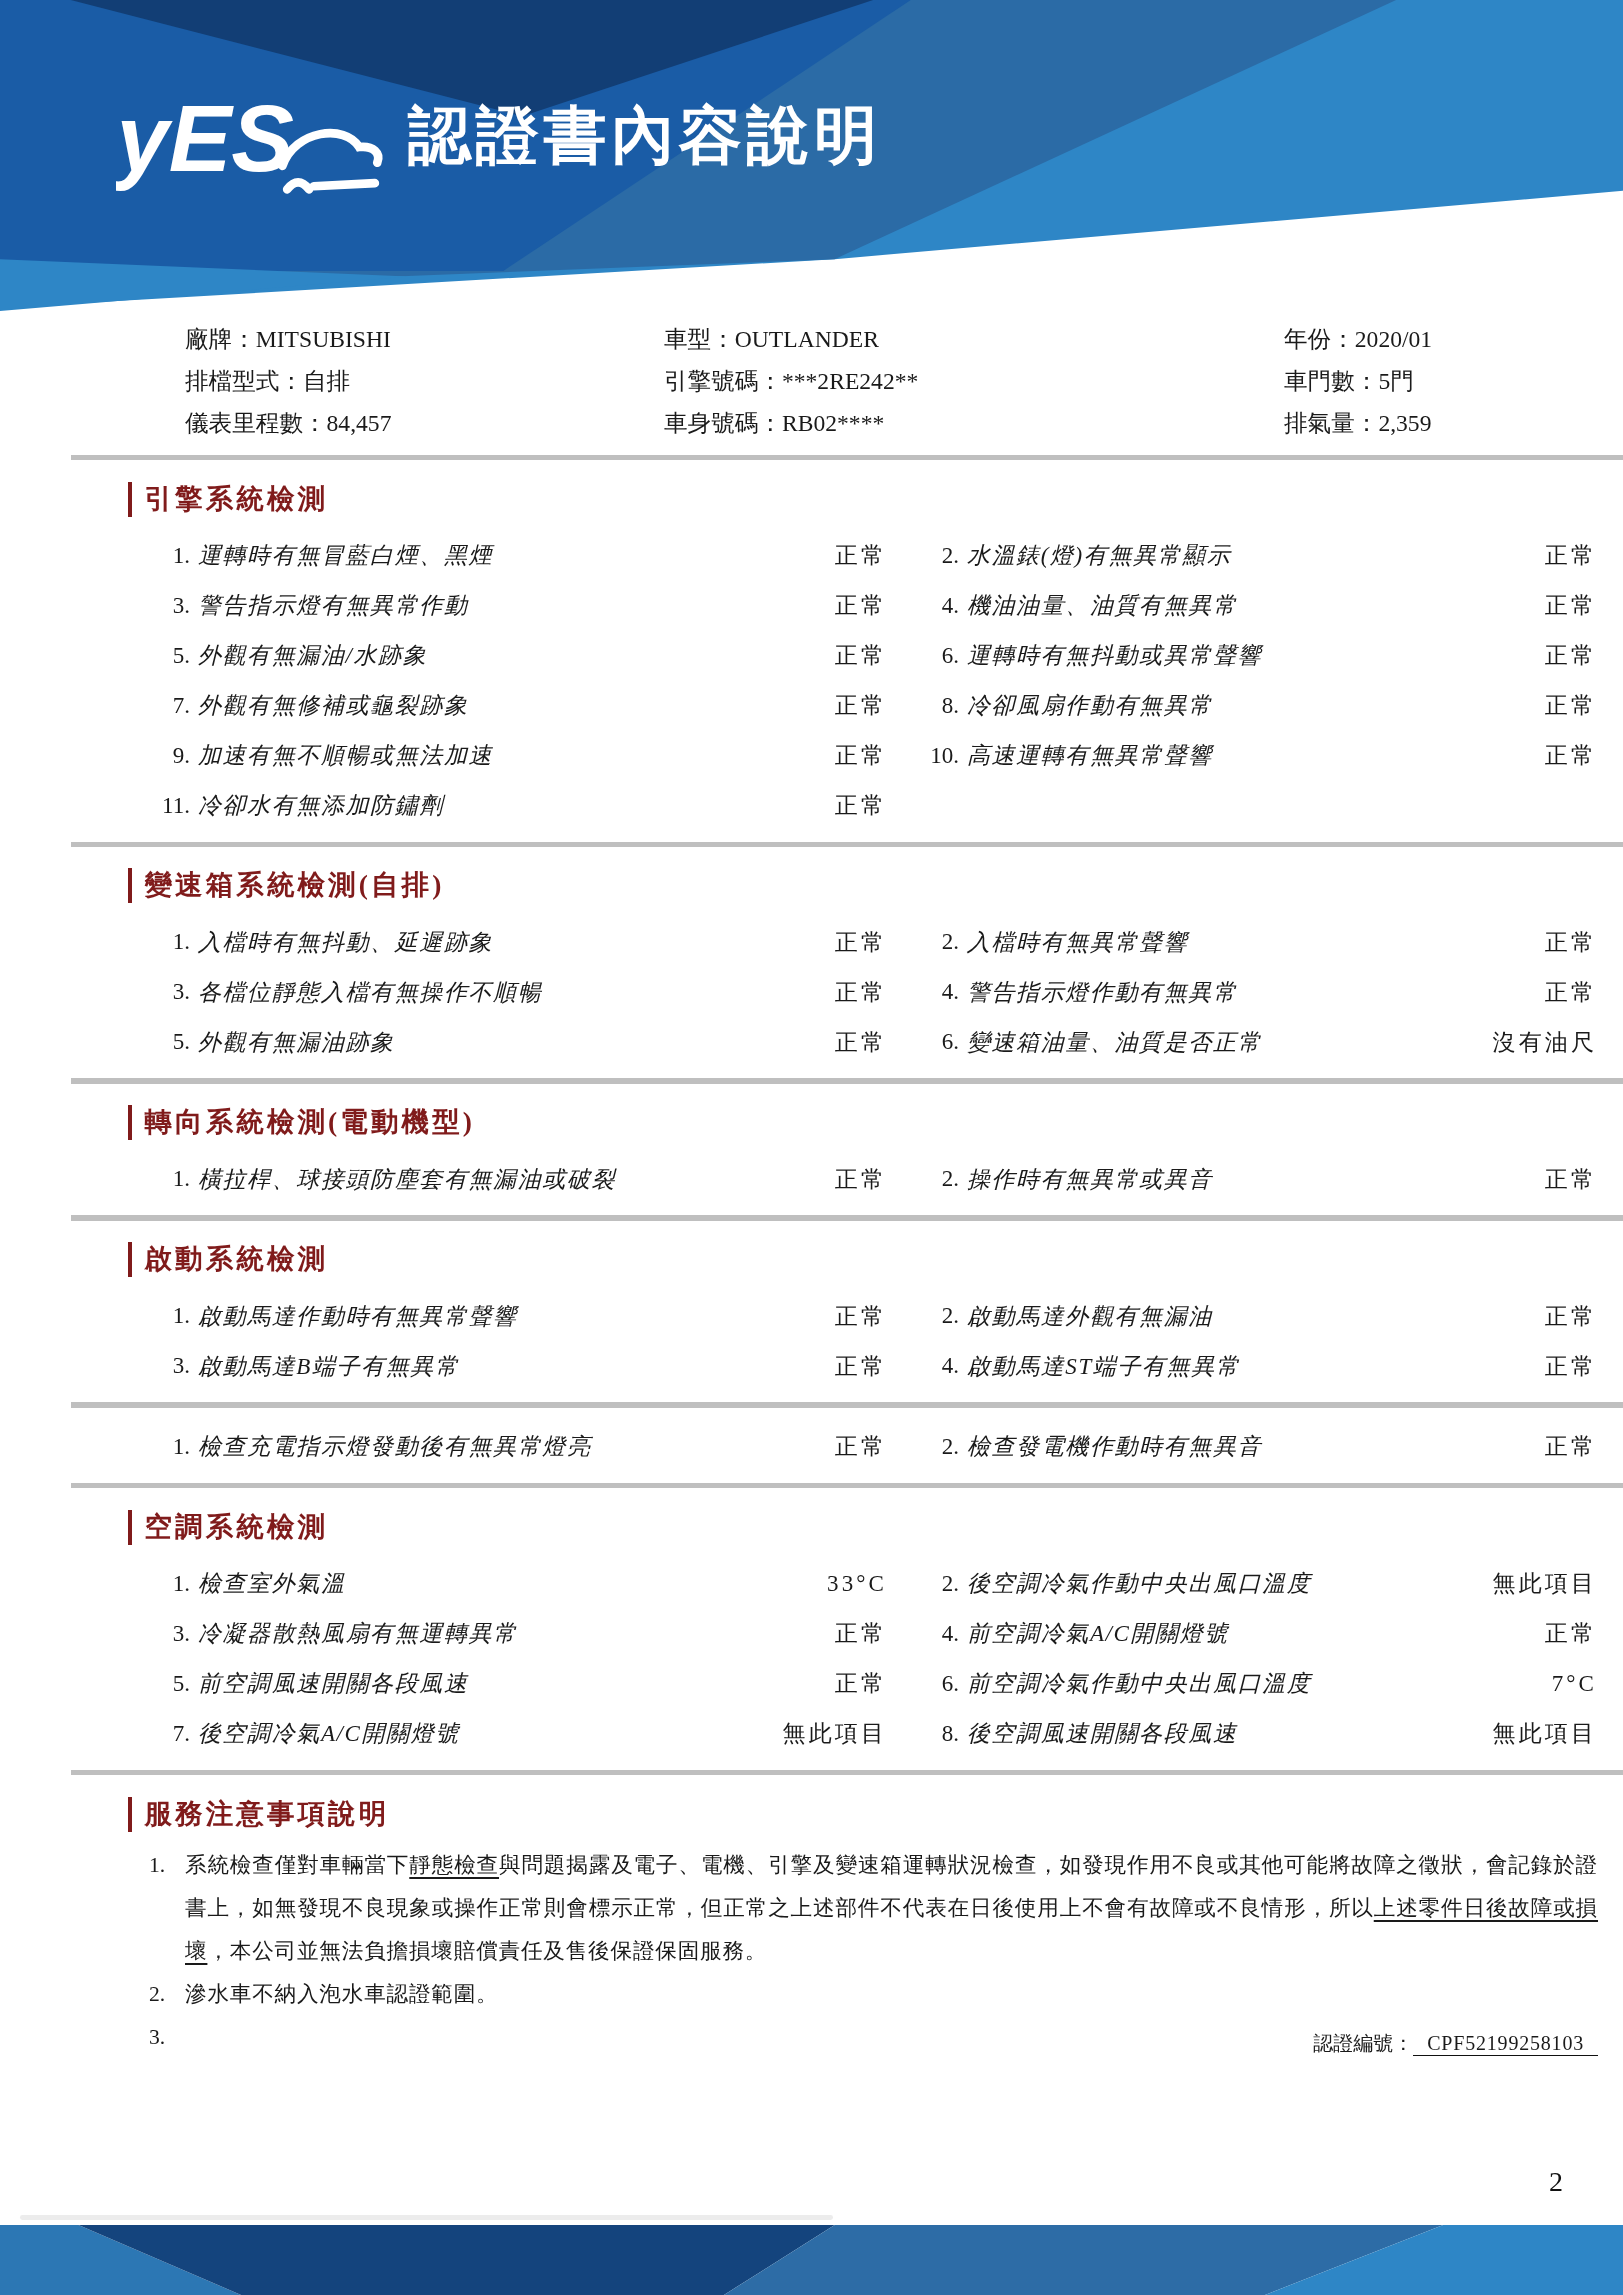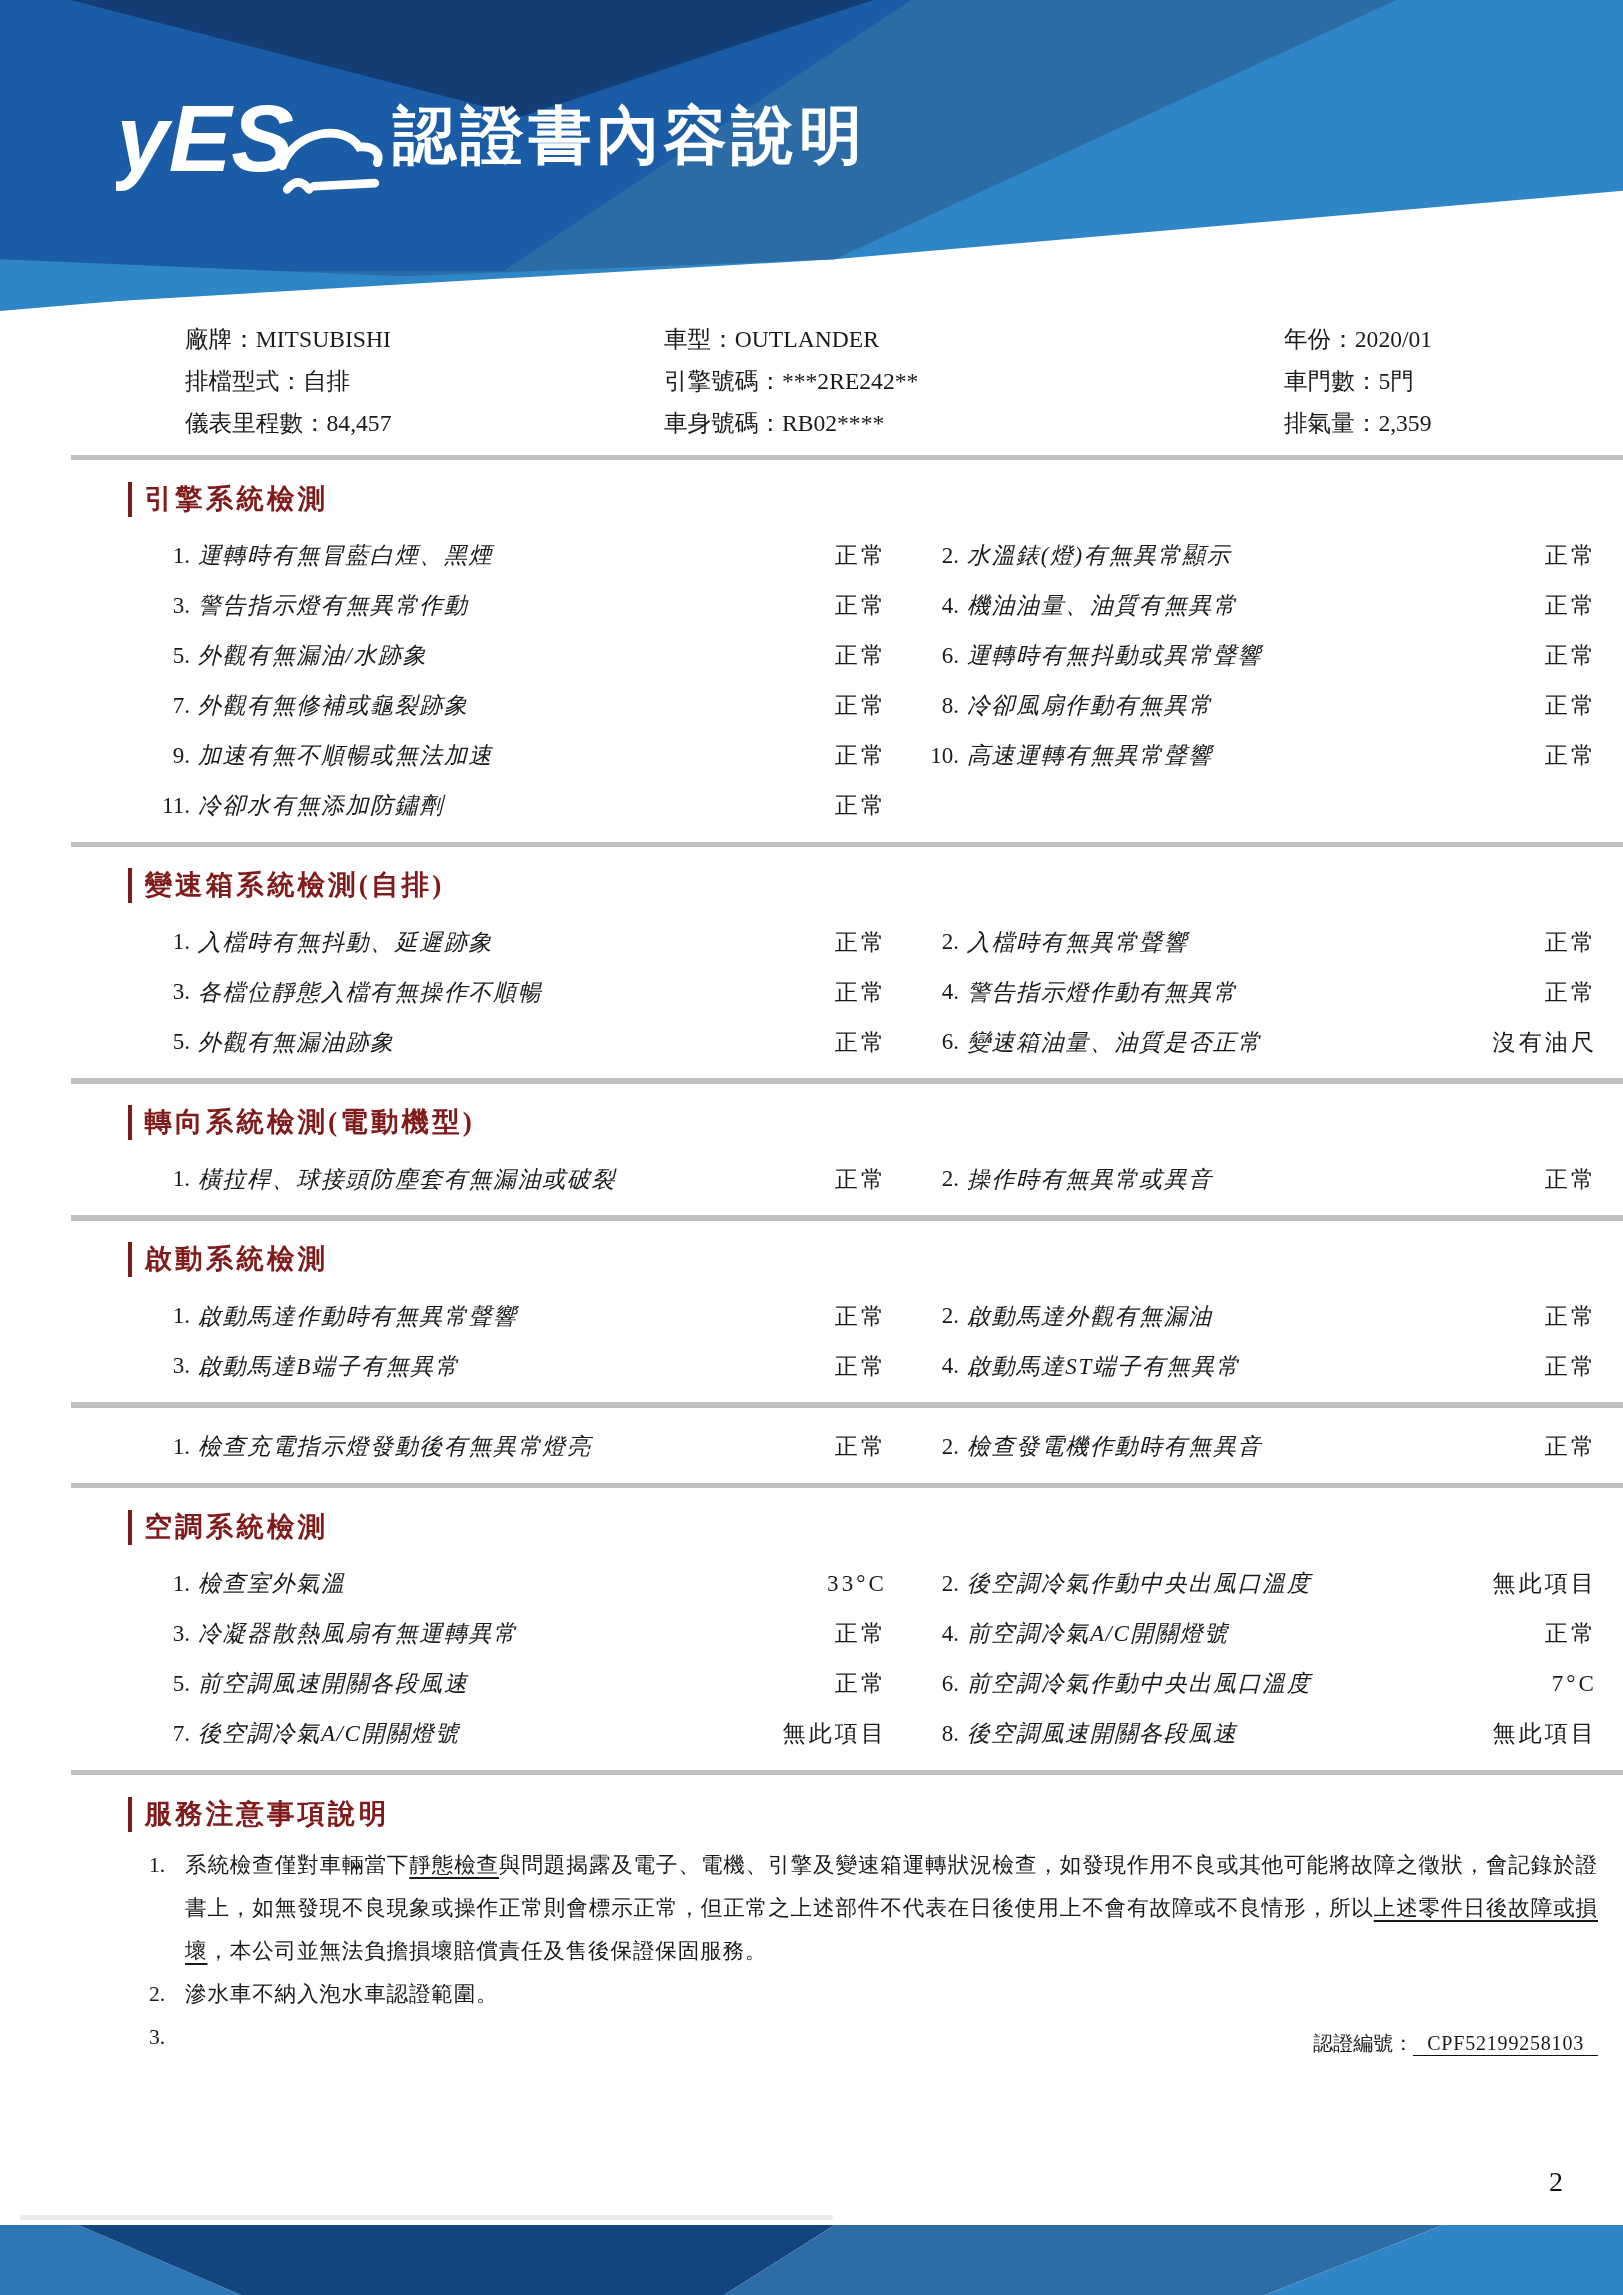--- a/index.html
+++ b/index.html
@@ -20,21 +20,21 @@
     position:relative;width:1623px;height:2295px;background:#fff;overflow:hidden;
     font-family:"Liberation Serif","DejaVu Serif",serif;color:var(--ink);
     margin:0 auto;
   }
   
   .header{position:absolute;top:0;left:0;width:1364px;height:311px;}
   .header svg{display:block;}
   .brand{position:absolute;top:75px;left:116px;display:flex;align-items:center;}
   .logo-svg{display:block;}
   .page-title{
-    position:absolute;top:93px;left:393px;
+    position:absolute;top:93px;left:408px;
     font-family:"Liberation Sans","DejaVu Sans",sans-serif;
     font-weight:800;font-size:63px;letter-spacing:4.7px;color:#ffffff;white-space:nowrap;
   }
   
   .main{position:absolute;top:313px;left:15px;width:1623px;padding-left:44px;}
   .vehicle{margin:4.7px 0 0 126px;display:grid;grid-template-columns:479px 620px auto;column-gap:0;}
   .vehicle .vcol{display:flex;flex-direction:column;}
   .vehicle .vfield{height:42px;line-height:42px;font-size:23.6px;white-space:nowrap;}
   .divider{margin:11px 0 0 11.8px;width:1575px;height:5.5px;background:var(--divider);}
   .section-heading{margin:20.4px 0 0 69px;display:flex;align-items:flex-end;height:36px;}

